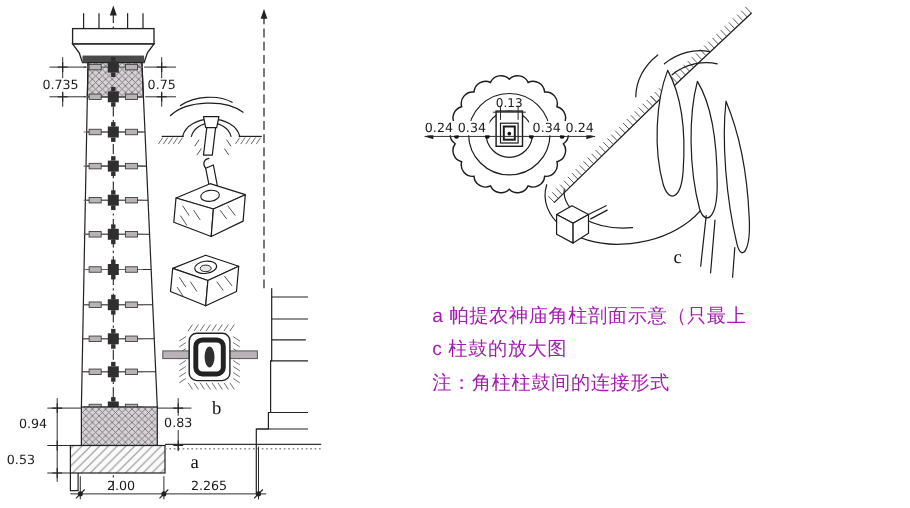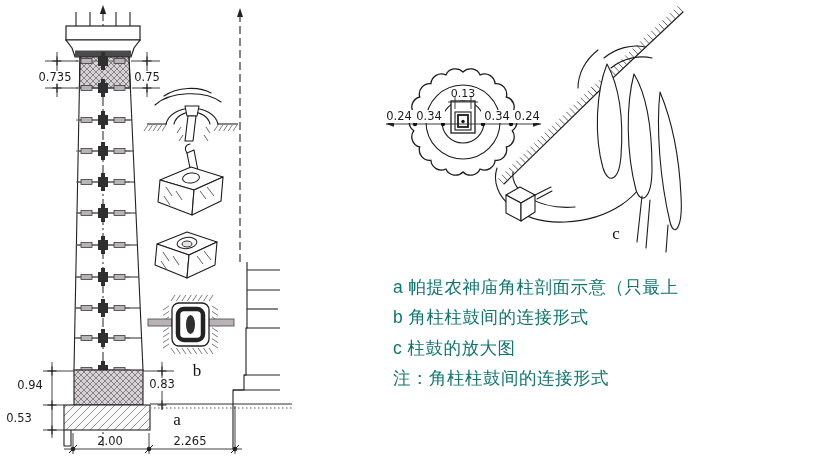--- a/index.html
+++ b/index.html
@@ -8,21 +8,21 @@
   svg{position:absolute;left:0;top:0;}
   .ln{stroke:#222;stroke-width:1.1;fill:none;}
   .thin{stroke:#3a3a3a;stroke-width:0.8;fill:none;}
   .dimln{stroke:#2b2b2b;stroke-width:0.9;fill:none;}
   .dim{font:11.5px "DejaVu Sans",sans-serif;fill:#1b1b1b;text-anchor:middle;}
   .dimsmall{font:11px "DejaVu Sans",sans-serif;fill:#1b1b1b;text-anchor:middle;}
   .figlabel{font:17px "Liberation Serif",serif;fill:#111;text-anchor:middle;}
   .mask{fill:#ffffff;}
   .sketch{stroke:#1c1c1c;stroke-width:1.1;fill:none;stroke-linecap:round;}
   .sketchf{stroke:#1c1c1c;stroke-width:1.1;fill:#ffffff;stroke-linejoin:round;}
-  #caption{position:absolute;left:393px;top:272px;width:420px;color:#0f766e;
+  #caption{position:absolute;left:393px;top:272px;width:420px;color:#a21caf;
            font-size:17.5px;line-height:30.3px;letter-spacing:0.5px;white-space:nowrap;}
   #caption div{height:30.3px;}
 </style>
 </head>
 <body>
 
 <div id="stage">
 <svg width="827" height="462" viewBox="0 0 827 462">
   <defs>
     <pattern id="xhatch" width="6" height="6" patternUnits="userSpaceOnUse">
@@ -411,17 +411,16 @@
     <path class="sketchf" d="M607,64 C596,92 594,136 603,168 C608,184 619,182 621,156 C624,114 618,84 607,64 Z"></path>
     <path class="sketchf" d="M634,74 C626,104 626,152 636,190 C641,205 652,200 652,168 C652,124 645,92 634,74 Z"></path>
     <path class="sketchf" d="M660,92 C656,128 660,180 670,222 C674,238 683,229 681,196 C679,152 670,116 660,92 Z"></path>
     <path class="sketch" d="M642,196 L637,242 M650,200 L646,248 M668,225 L666,252"></path>
     <text class="figlabel" x="616" y="239">c</text>
   </g>
 </svg>
 
 <div id="caption">
   <div>a 帕提农神庙角柱剖面示意（只最上</div>
-  <div>b 角柱柱鼓间的连接形式</div>
   <div>c 柱鼓的放大图</div>
   <div>注：角柱柱鼓间的连接形式</div>
 </div>
 </div>
 
 </body></html>

